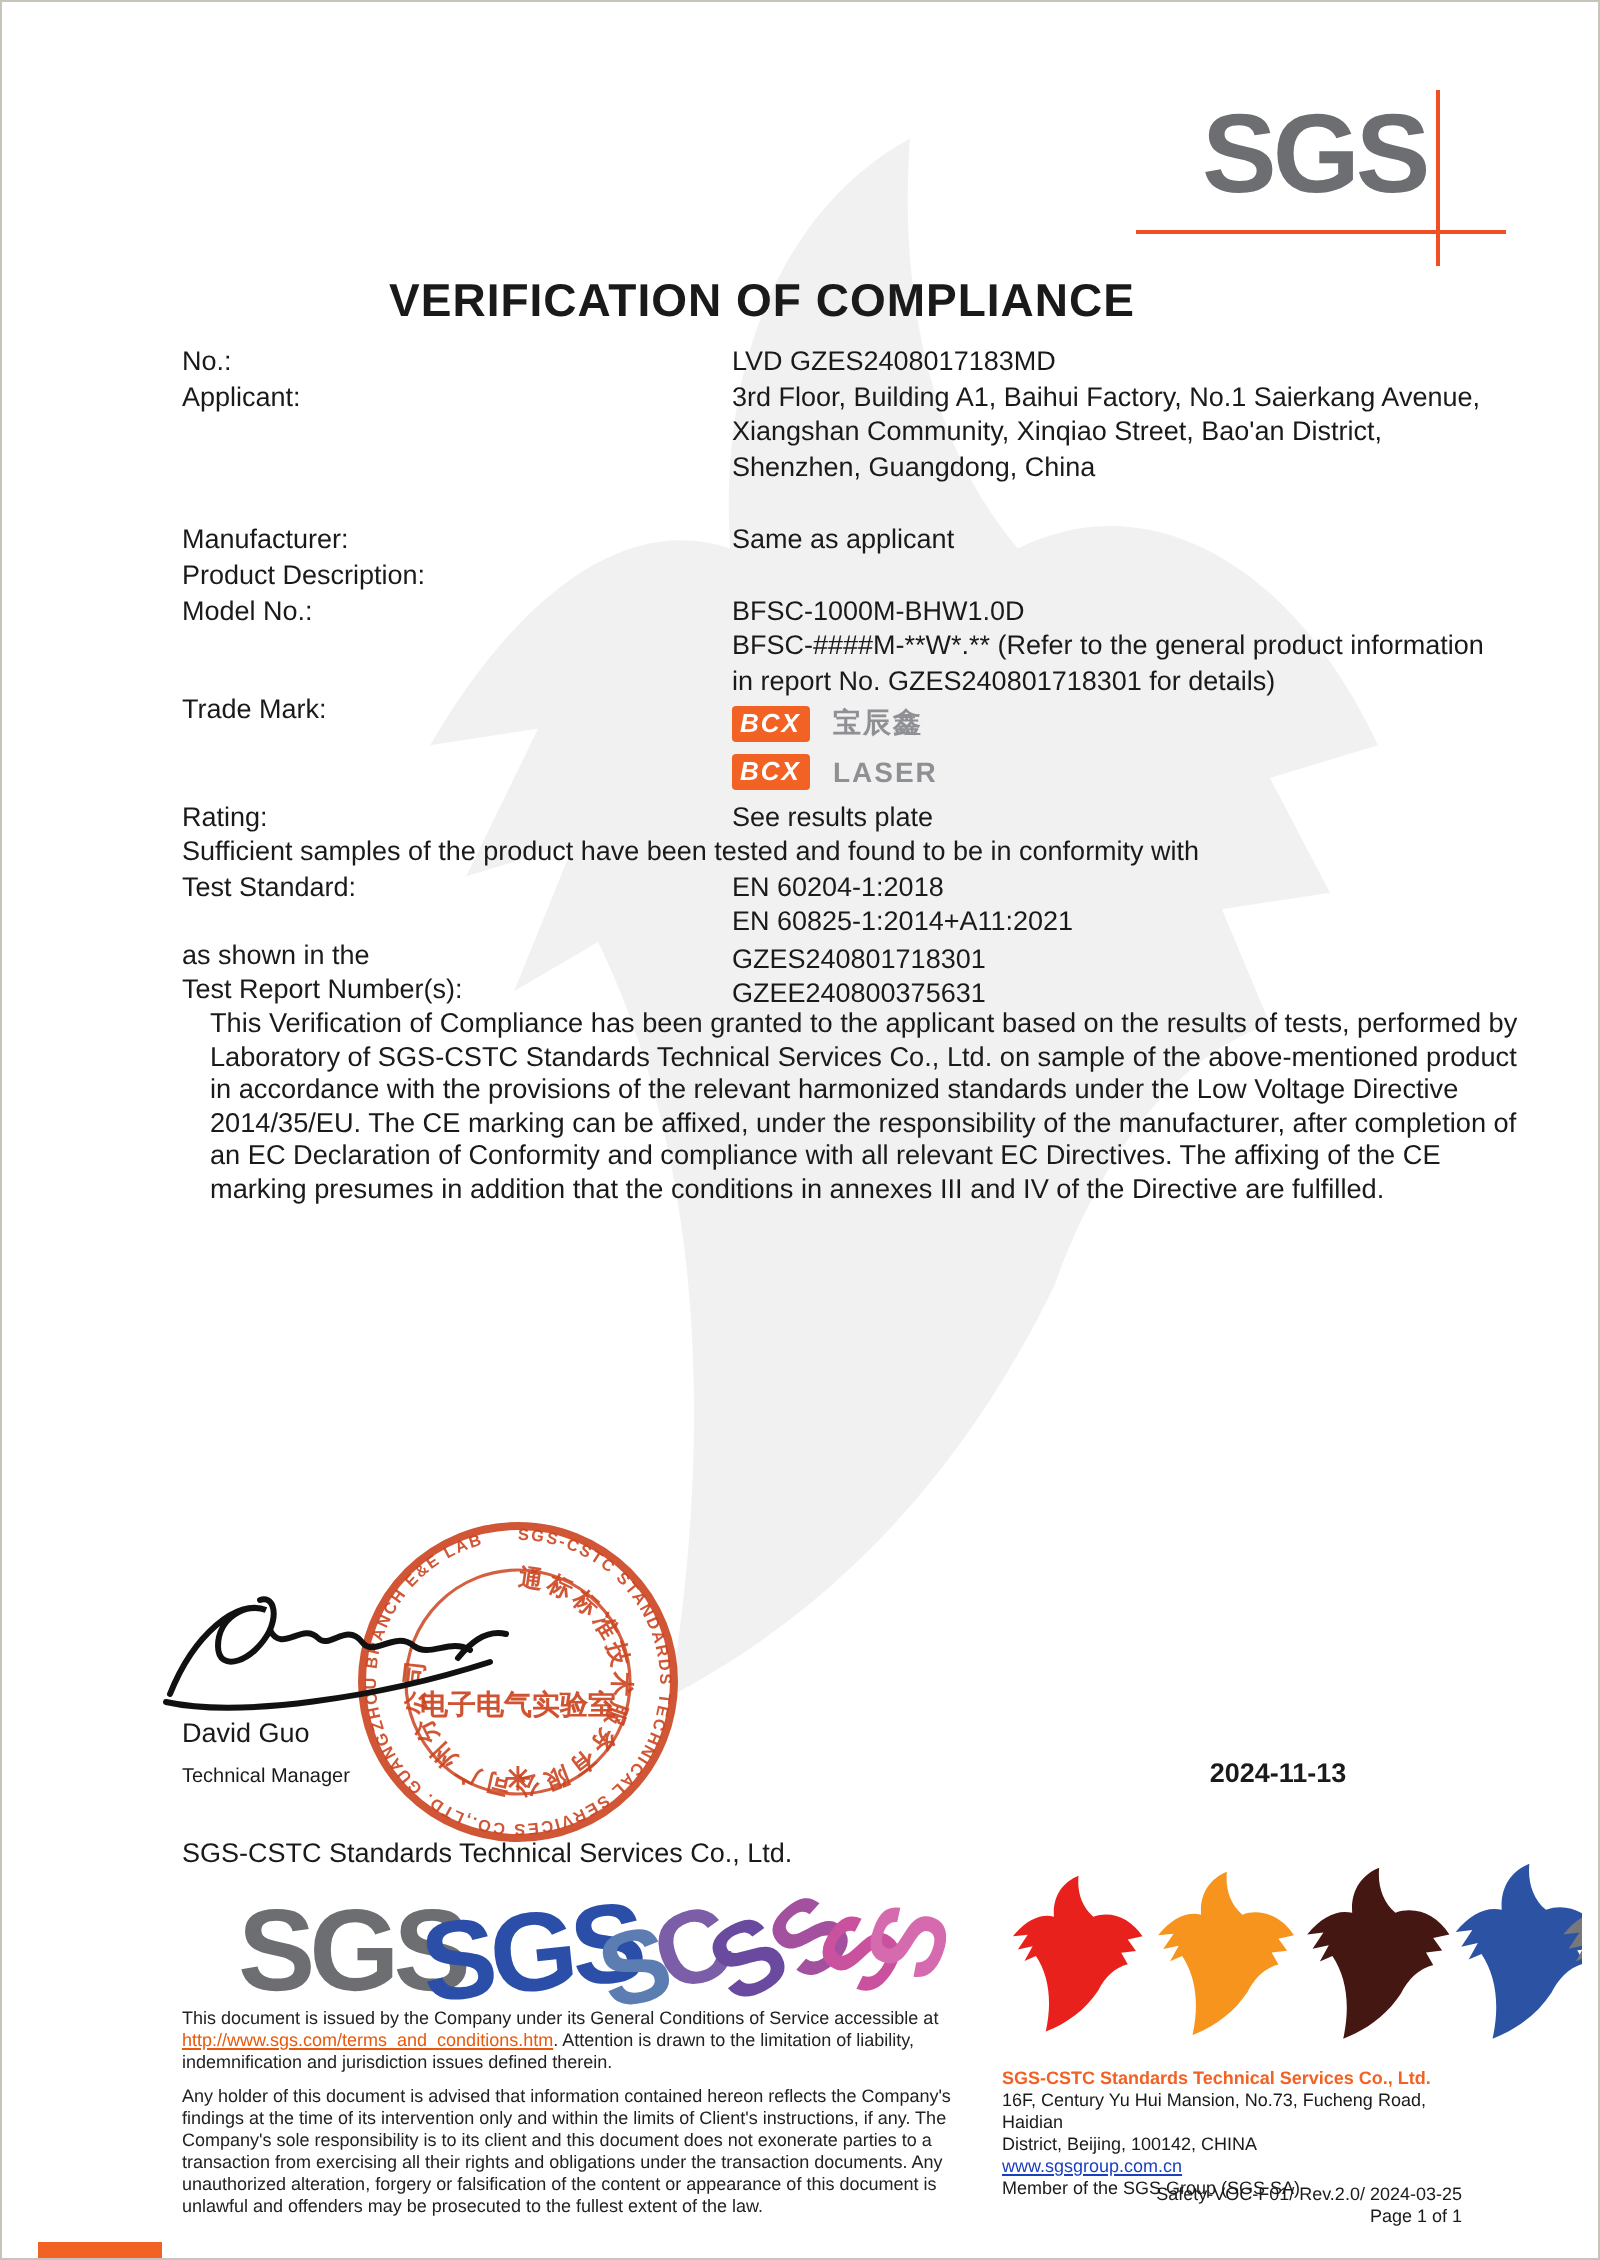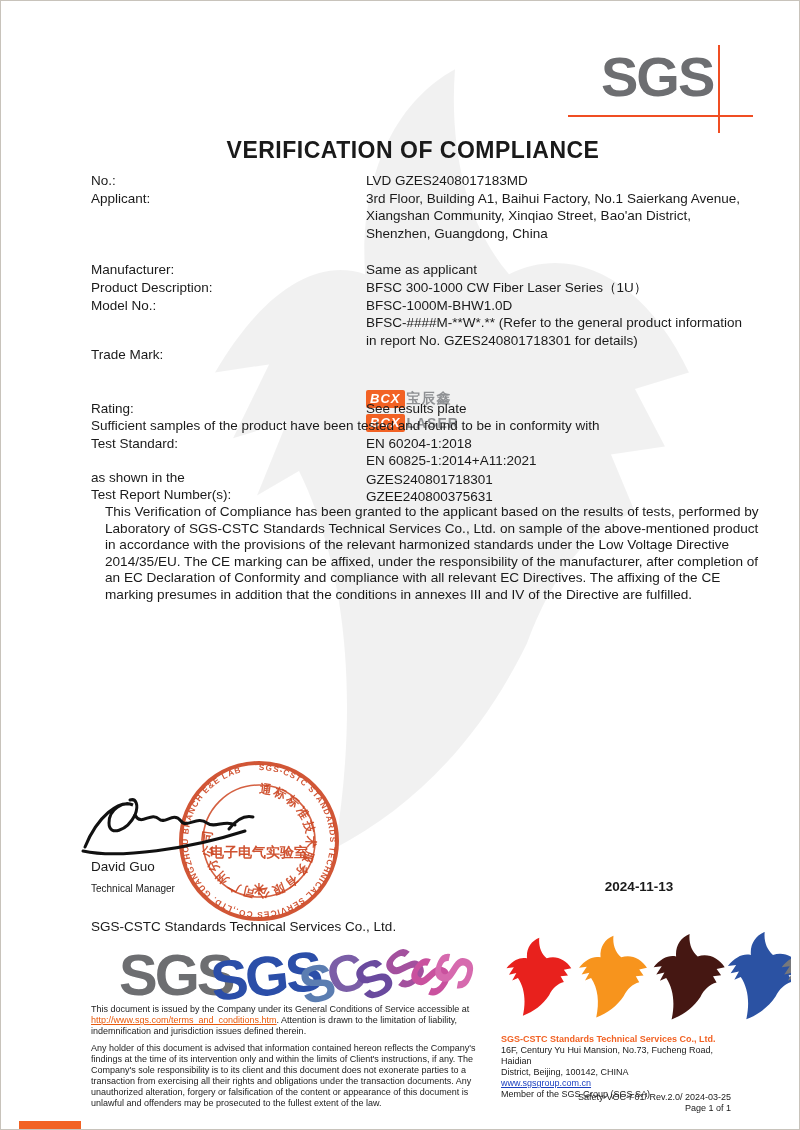--- a/index.html
+++ b/index.html
@@ -9,27 +9,27 @@
     font-family:"Liberation Sans", sans-serif;color:#1a1a1a;
   }
   
   .watermark{position:absolute;left:130px;top:60px;width:600px;height:820px;opacity:.05;pointer-events:none;}
   
   .sgs-logo{position:absolute;left:555px;top:30px;width:210px;height:110px;}
   .sgs-logo .txt{position:absolute;left:45px;top:18px;font-size:56px;font-weight:bold;color:#6d6e71;letter-spacing:-2px;line-height:1;}
   .sgs-logo .hline{position:absolute;left:12px;top:84px;width:185px;height:2px;background:#f04e23;}
   .sgs-logo .vline{position:absolute;left:162px;top:14px;width:2px;height:88px;background:#f04e23;}
   
-  .title{position:absolute;left:0;top:136px;width:760px;text-align:center;font-size:23px;font-weight:bold;letter-spacing:.5px;margin-left:32px;}
+  .title{position:absolute;left:0;top:136px;width:760px;text-align:center;font-size:23px;font-weight:bold;letter-spacing:.5px;}
   
   .lbl{position:absolute;left:90px;font-size:13.5px;}
   .val{position:absolute;left:365px;font-size:13.5px;}
   .line{line-height:17.4px;}
   
-  .tm{position:absolute;left:365px;display:flex;align-items:center;gap:1px;margin-top:37px;}
+  .tm{position:absolute;left:365px;display:flex;align-items:center;gap:11px;}
   .bcx-box{background:#f26224;color:#fff;font-weight:bold;font-style:italic;font-size:13px;padding:1px 5px 2px 4px;letter-spacing:1px;border-radius:2px;}
   .tm-txt{color:#8e9093;font-weight:bold;font-size:14px;letter-spacing:1px;}
   
   .bodypara{position:absolute;left:88px;top:503px;width:654px;font-size:13.6px;line-height:16.6px;margin-left:16px;}
   
   .stamp{position:absolute;left:170px;top:752px;width:176px;height:176px;}
   
   .signature{position:absolute;left:78px;top:788px;width:200px;height:75px;}
   .sig-name{position:absolute;left:90px;top:858px;font-size:13.5px;}
   .sig-title{position:absolute;left:90px;top:882px;font-size:10px;}
@@ -71,21 +71,20 @@
   <div class="val" style="top:189px">
     <div class="line">3rd Floor, Building A1, Baihui Factory, No.1 Saierkang Avenue,</div>
     <div class="line">Xiangshan Community, Xinqiao Street, Bao'an District,</div>
     <div class="line">Shenzhen, Guangdong, China</div>
   </div>
 
   <div class="lbl line" style="top:260px">Manufacturer:</div>
   <div class="val line" style="top:260px">Same as applicant</div>
 
   <div class="lbl line" style="top:278px">Product Description:</div>
-  <div class="val line" style="top:278px">BFSC 300-1000 CW Fiber Laser Series（1U）</div>
 
   <div class="lbl line" style="top:296px">Model No.:</div>
   <div class="val" style="top:296px">
     <div class="line">BFSC-1000M-BHW1.0D</div>
     <div class="line">BFSC-####M-**W*.** (Refer to the general product information</div>
     <div class="line">in report No. GZES240801718301 for details)</div>
   </div>
 
   <div class="lbl line" style="top:345px">Trade Mark:</div>
   <div class="tm" style="top:352px">

